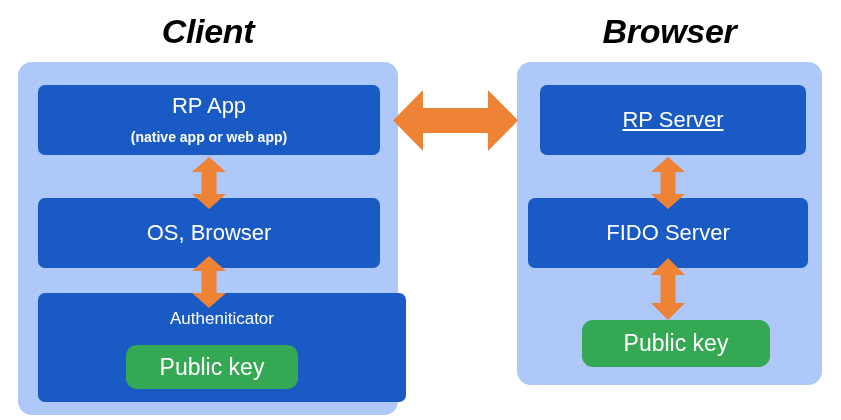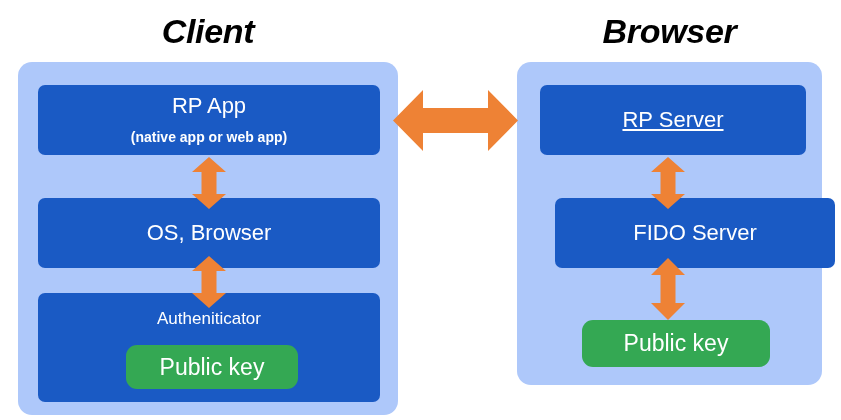--- a/index.html
+++ b/index.html
@@ -75,26 +75,26 @@
   .box-label-small {
     font-size: 17px;
     font-weight: normal;
     line-height: 1.1;
     white-space: nowrap;
   }
 
   
   #box-rp-app        { left: 38px;  top: 85px;  width: 342px; height: 70px; }
   #box-os-browser    { left: 38px;  top: 198px; width: 342px; height: 70px; }
-  #box-authenticator { left: 38px;  top: 293px; width: 342px; height: 109px;
+  #box-authenticator { left: 38px;  top: 293px; width: 368px; height: 109px;
                        justify-content: flex-start; padding-top: 17px; }
 
   
   #box-rp-server     { left: 540px; top: 85px;  width: 266px; height: 70px; text-decoration: underline; }
-  #box-fido-server   { left: 555px; top: 198px; width: 280px; height: 70px; }
+  #box-fido-server   { left: 528px; top: 198px; width: 280px; height: 70px; }
 
   
   .pill {
     position: absolute;
     background: #34A853;
     border-radius: 11px;
     display: flex;
     align-items: center;
     justify-content: center;
     color: #ffffff;

